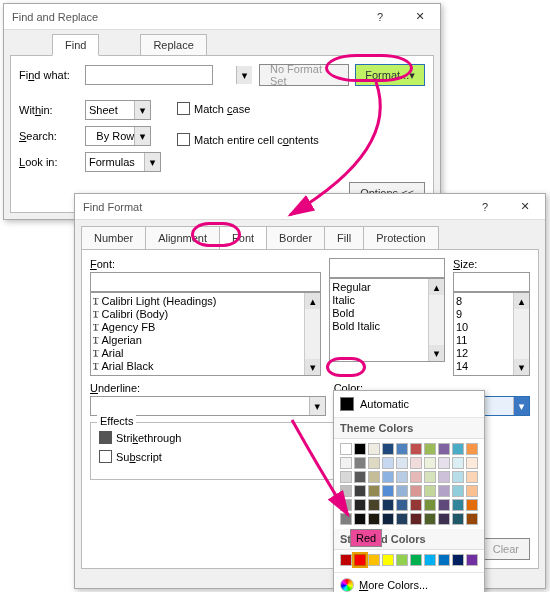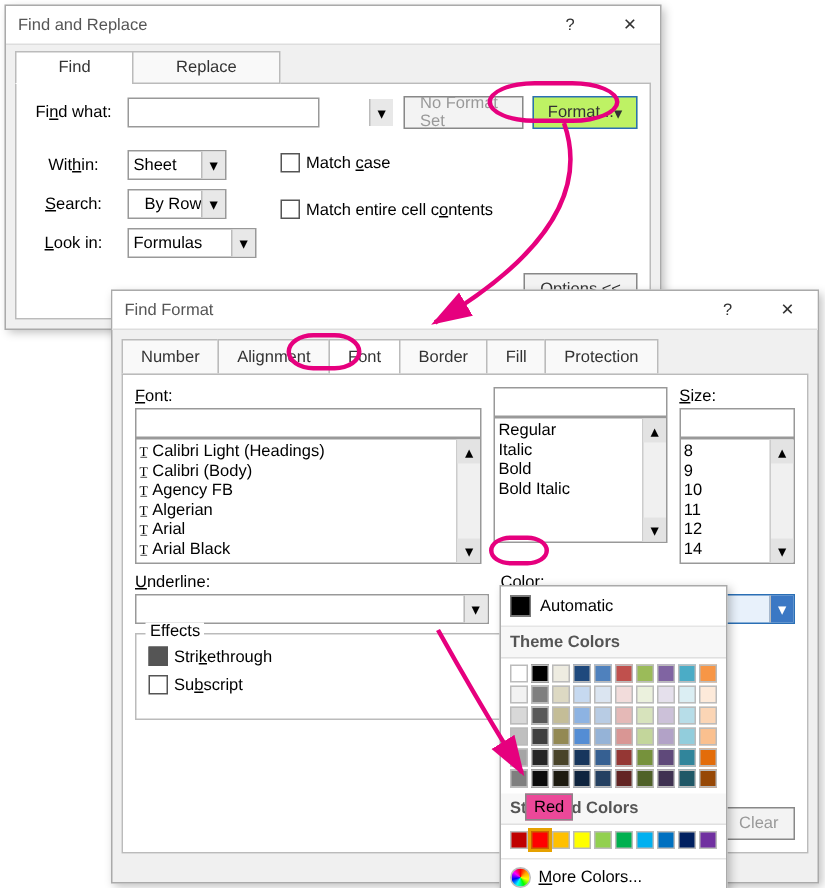--- a/index.html
+++ b/index.html
@@ -6,25 +6,25 @@
   body { margin: 0; width: 550px; height: 592px; background: #fff; position: relative; overflow: hidden; }
   .dialog { position: absolute; background: #f0f0f0; border: 1px solid #aaa; box-shadow: 2px 2px 6px rgba(0,0,0,0.25); }
   .titlebar { height: 26px; display: flex; align-items: center; justify-content: space-between; padding: 0 0 0 8px; background: #fff; border-bottom: 1px solid #ddd; }
   .titlebar .title { color: #555; }
   .titlebar .controls { display: flex; }
   .titlebar .ctrl { width: 40px; height: 26px; display: flex; align-items: center; justify-content: center; color: #333; }
 
   
   #find-dialog { left: 3px; top: 3px; width: 438px; }
   #find-dialog .tabs { display: flex; padding: 4px 6px 0 6px; }
-  #find-dialog .tab { padding: 4px 28px; border: 1px solid #bbb; background: #f9f9f9; margin-right: -1px; color: #333; }
+  #find-dialog .tab { padding: 4px 12px; border: 1px solid #bbb; background: #f9f9f9; margin-right: -1px; color: #333; margin-left: 42px; }
   #find-dialog .tab.active { background: #fff; border-bottom-color: #fff; }
   #find-dialog .tabbody { background: #fff; border: 1px solid #bbb; margin: -1px 6px 6px 6px; padding: 8px; }
   .row { display: flex; align-items: center; margin-bottom: 6px; gap: 6px; }
-  .lbl { width: 60px; text-align: center; }
+  .lbl { width: 60px; text-align: left; }
   .lbl u { text-decoration: underline; }
   input[type=text], select.wide { border: 1px solid #999; height: 20px; padding: 0 3px; background: #fff; }
   .combo { position: relative; }
   .combo .arrow { position: absolute; right: 1px; top: 1px; width: 16px; height: 18px; background: #e8e8e8; border-left: 1px solid #bbb; display: flex; align-items: center; justify-content: center; }
   .btn { border: 1px solid #888; background: #f3f3f3; padding: 2px 10px; height: 22px; display: inline-flex; align-items: center; justify-content: center; color: #333; }
   .checkline { display: flex; align-items: center; gap: 4px; }
   .chk { width: 13px; height: 13px; border: 1px solid #555; background: #fff; display: inline-block; }
 
   
   #format-dialog { left: 74px; top: 193px; width: 472px; height: 396px; }
@@ -83,37 +83,37 @@
     <div class="tab active">Find</div>
     <div class="tab">Replace</div>
   </div>
   <div class="tabbody">
     <div class="row">
       <span class="lbl">Fi<u>n</u>d what:</span>
       <span class="combo" style="flex:1">
         <input type="text" style="width: 128px;" value="">
         <span class="arrow">▾</span>
       </span>
-      <span class="btn disabled" style="width:80px">No Format Set</span>
+      <span class="btn disabled" style="width:90px">No Format Set</span>
       <span class="btn" style="width:70px;border-color:#2a6fb5;background:#bef264"><span>Format...</span> ▾</span>
     </div>
     <div style="height:8px"></div>
     <div style="display:flex;gap:16px">
       <div>
         <div class="row">
           <span class="lbl">Wit<u>h</u>in:</span>
           <span class="combo"><input type="text" style="width: 66px;" value="Sheet"><span class="arrow">▾</span></span>
         </div>
         <div class="row">
           <span class="lbl"><u>S</u>earch:</span>
           <span class="combo"><input type="text" style="width: 66px; text-align: center;" value="By Rows"><span class="arrow">▾</span></span>
         </div>
         <div class="row">
           <span class="lbl"><u>L</u>ook in:</span>
-          <span class="combo"><input type="text" style="width: 86px;" value="Formulas"><span class="arrow">▾</span></span>
+          <span class="combo"><input type="text" style="width: 76px;" value="Formulas"><span class="arrow">▾</span></span>
         </div>
       </div>
       <div>
         <div class="checkline" style="margin-top:2px">
             <span class="chk"></span>
             <span>Match <u>c</u>ase</span>
           </div>
         <div class="checkline" style="margin-top:18px">
             <span class="chk"></span>
             <span>Match entire cell c<u>o</u>ntents</span>

